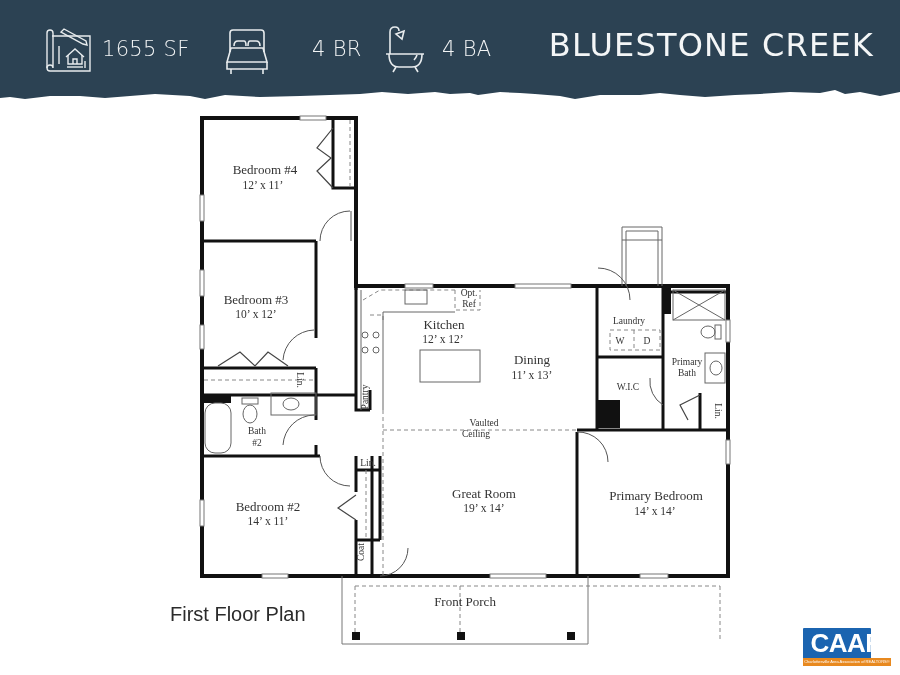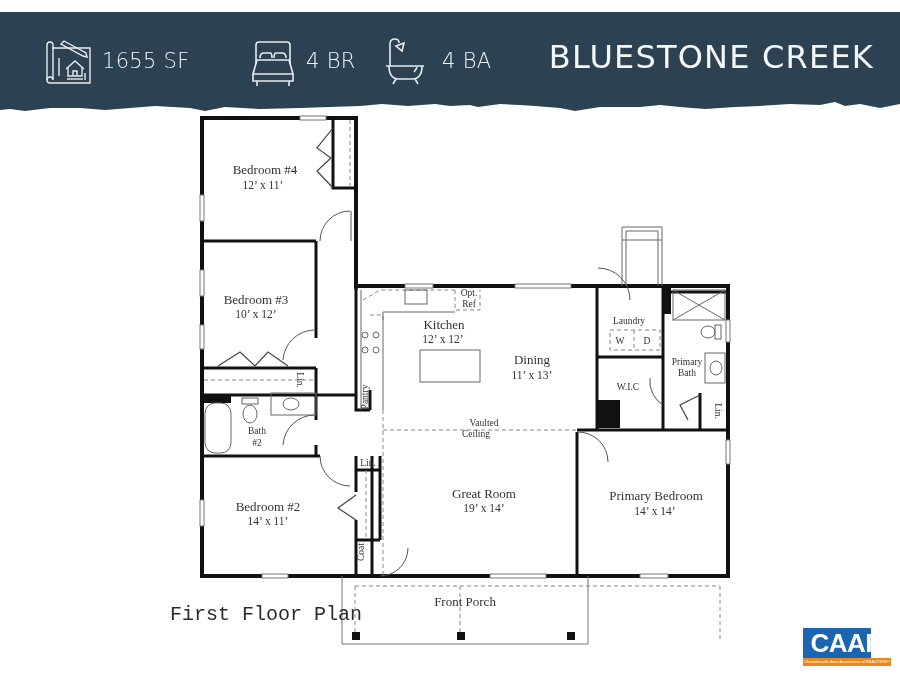--- a/index.html
+++ b/index.html
@@ -2,21 +2,21 @@
 <html><head>
 <meta charset="utf-8">
 <style>
   html, body { margin: 0; padding: 0; }
   body {
     width: 900px; height: 675px; overflow: hidden; position: relative;
     background: #ffffff;
     font-family: "Liberation Serif", serif;
   }
   .banner {
-    position: absolute; left: 0; top: 0; width: 900px; height: 100px; margin-top: 12px;
+    position: absolute; left: 0; top: 0; width: 900px; height: 100px;
   }
   .banner svg.bg { position: absolute; left: 0; top: 0; }
   .stat {
     position: absolute; top: 24px; height: 50px; display: flex; align-items: center;
     color: #f2f4f5;
   }
   .stat .icon { width: 50px; height: 50px; display: block; }
   .stat .label {
     font-family: "DejaVu Sans", sans-serif; font-size: 21px; font-weight: 300;
     margin-left: 8px; letter-spacing: 0.3px; color: #f2f4f5;
@@ -26,21 +26,21 @@
     font-family: "DejaVu Sans", sans-serif; font-size: 32px; letter-spacing: 1.2px;
     color: #f4f6f7; font-weight: 400;
   }
   .plan { position: absolute; left: 0; top: 0; }
   .plan text { font-family: "Liberation Serif", serif; fill: #333; }
   .room-label { font-size: 13px; }
   .room-dim { font-size: 11.5px; }
   .small-label { font-size: 9.5px; }
   .plan-caption {
     position: absolute; left: 170px; top: 603px;
-    font-family: Liberation Mono, monospace; font-size: 20px; color: #2b2b2b;
+    font-family: Liberation Sans, sans-serif; font-size: 20px; color: #2b2b2b;
   }
   .caar {
     position: absolute; left: 803px; top: 628px; width: 68px; height: 38px;
     background: #1b64b0; border-radius: 1px;
   }
   .caar .caar-text {
     position: absolute; left: 0; top: 1px; width: 88px; text-align: center;
     font-family: "Liberation Sans", sans-serif; font-weight: bold; font-size: 26px;
     color: #ffffff; letter-spacing: -0.5px; line-height: 28px;
   }
@@ -66,21 +66,21 @@
       <path d="M22 33 L31 25 L40 33"></path>
       <path d="M24 31 V40 H38 V31"></path>
       <path d="M29 40 V35 H33 V40"></path>
       <path d="M23 43 H39"></path>
       <path d="M41 37 V44"></path>
       <path d="M20 5 L42 17 L43 21 L39 20 L17 8 Z"></path>
     </svg>
     <span class="label">1655 SF</span>
   </div>
 
-  <div class="stat" style="left:248px;">
+  <div class="stat" style="left:222px;gap:32px;">
     <svg class="icon" viewBox="0 0 50 50" fill="none" stroke="#e8ecee" stroke-width="1.6">
       <path d="M8 28 V9 Q8 6 11 6 H39 Q42 6 42 9 V28"></path>
       <path d="M12 22 Q12 17 16 17 H22 Q24 17 24 22"></path>
       <path d="M26 22 Q26 17 28 17 H34 Q38 17 38 22"></path>
       <path d="M5 38 L9 24 H41 L45 38 Z"></path>
       <path d="M5 38 V45 H45 V38"></path>
       <path d="M9 45 V50 M41 45 V50"></path>
     </svg>
     <span class="label">4 BR</span>
   </div>

